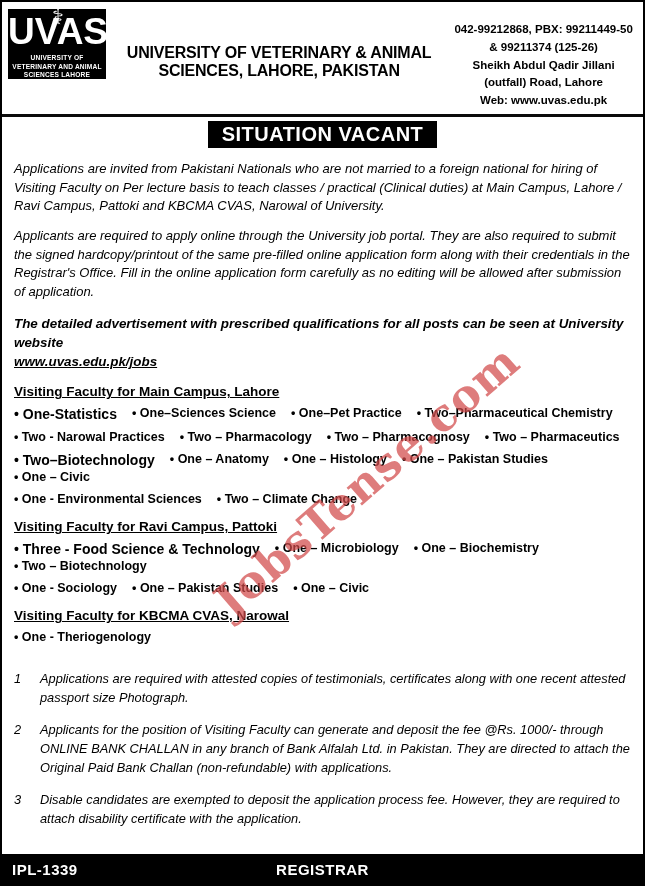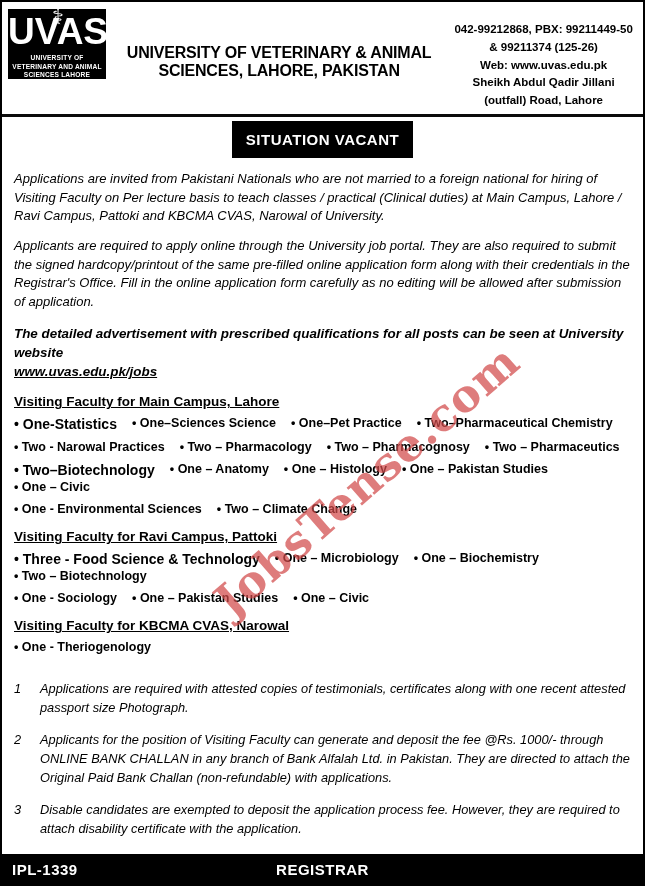--- a/index.html
+++ b/index.html
@@ -13,21 +13,21 @@
   .header{display:flex;padding:7px 8px 4px 6px;border-bottom:3px solid #0a0a0a;flex-shrink:0;}
   .logo-box{width:98px;height:70px;background:#000;color:#fff;flex-shrink:0;position:relative;padding-top:2px;box-sizing:border-box;}
   .logo-acronym{font-size:37px;font-weight:bold;text-align:center;line-height:42px;letter-spacing:0;}
   .caduceus{position:absolute;top:-3px;left:44px;font-size:22px;color:#fff;line-height:1;}
   .logo-caption{font-size:6.6px;font-weight:bold;text-align:center;line-height:1.3;margin-top:1px;letter-spacing:.2px;}
   .header-right{flex:1;display:flex;flex-direction:row;align-items:center;}
   .header-title{font-weight:bold;font-size:16px;margin-top:5px;text-align:center;letter-spacing:-.2px;}
   .header-contact{margin-top:12px;text-align:center;font-weight:bold;font-size:11.5px;line-height:1.55;}
   
   .banner-row{text-align:center;margin:4px 0 0;flex-shrink:0;}
-  .banner{display:inline-block;background:#000;color:#fff;font-weight:bold;font-size:15px;padding:10px 14px;letter-spacing:.5px;}
+  .banner{display:inline-block;background:#000;color:#fff;font-weight:bold;font-size:20px;padding:2px 14px;letter-spacing:.5px;}
   
   .content{flex:1;padding:0 12px;position:relative;overflow:hidden;}
   .para{font-style:italic;font-size:13px;line-height:1.42;margin:12px 0 0;}
   .para-bold{font-weight:bold;font-size:13.4px;margin-top:13px;}
   .url-line{display:block;width:max-content;text-decoration:underline;}
   .section-heading{font-weight:bold;font-size:13.5px;text-decoration:underline;margin:13px 0 7px;}
   .job-line{display:flex;flex-wrap:wrap;column-gap:15px;row-gap:2px;font-weight:bold;font-size:12.5px;margin-bottom:8px;}
   .job-item::before{content:"\2022\00a0";}
   .job-item.lead-large{font-size:14px;}
   .notes{margin-top:26px;}
@@ -52,22 +52,22 @@
   <div class="header">
     <div class="logo-box">
       <div class="logo-acronym">UVAS</div>
       <span class="caduceus">⚕</span>
       <div class="logo-caption">UNIVERSITY OF VETERINARY AND ANIMAL SCIENCES LAHORE</div>
     </div>
     <div class="header-right">
       <div class="header-title">UNIVERSITY OF VETERINARY &amp; ANIMAL SCIENCES, LAHORE, PAKISTAN</div>
       <div class="header-contact">
         <div>042-99212868, PBX: 99211449-50 &amp; 99211374 (125-26)</div>
+        <div>Sheikh Abdul Qadir Jillani (outfall) Road, Lahore</div>
         <div>Web: www.uvas.edu.pk</div>
-        <div>Sheikh Abdul Qadir Jillani (outfall) Road, Lahore</div>
       </div>
     </div>
   </div>
 
   <div class="banner-row">
     <span class="banner" style="background: rgb(0, 0, 0); color: rgb(255, 255, 255);">SITUATION VACANT</span>
   </div>
 
   <div class="content">
     <p class="para">Applications are invited from Pakistani Nationals who are not married to a foreign national for hiring of Visiting Faculty on Per lecture basis to teach classes / practical (Clinical duties) at Main Campus, Lahore / Ravi Campus, Pattoki and KBCMA CVAS, Narowal of University.</p>

